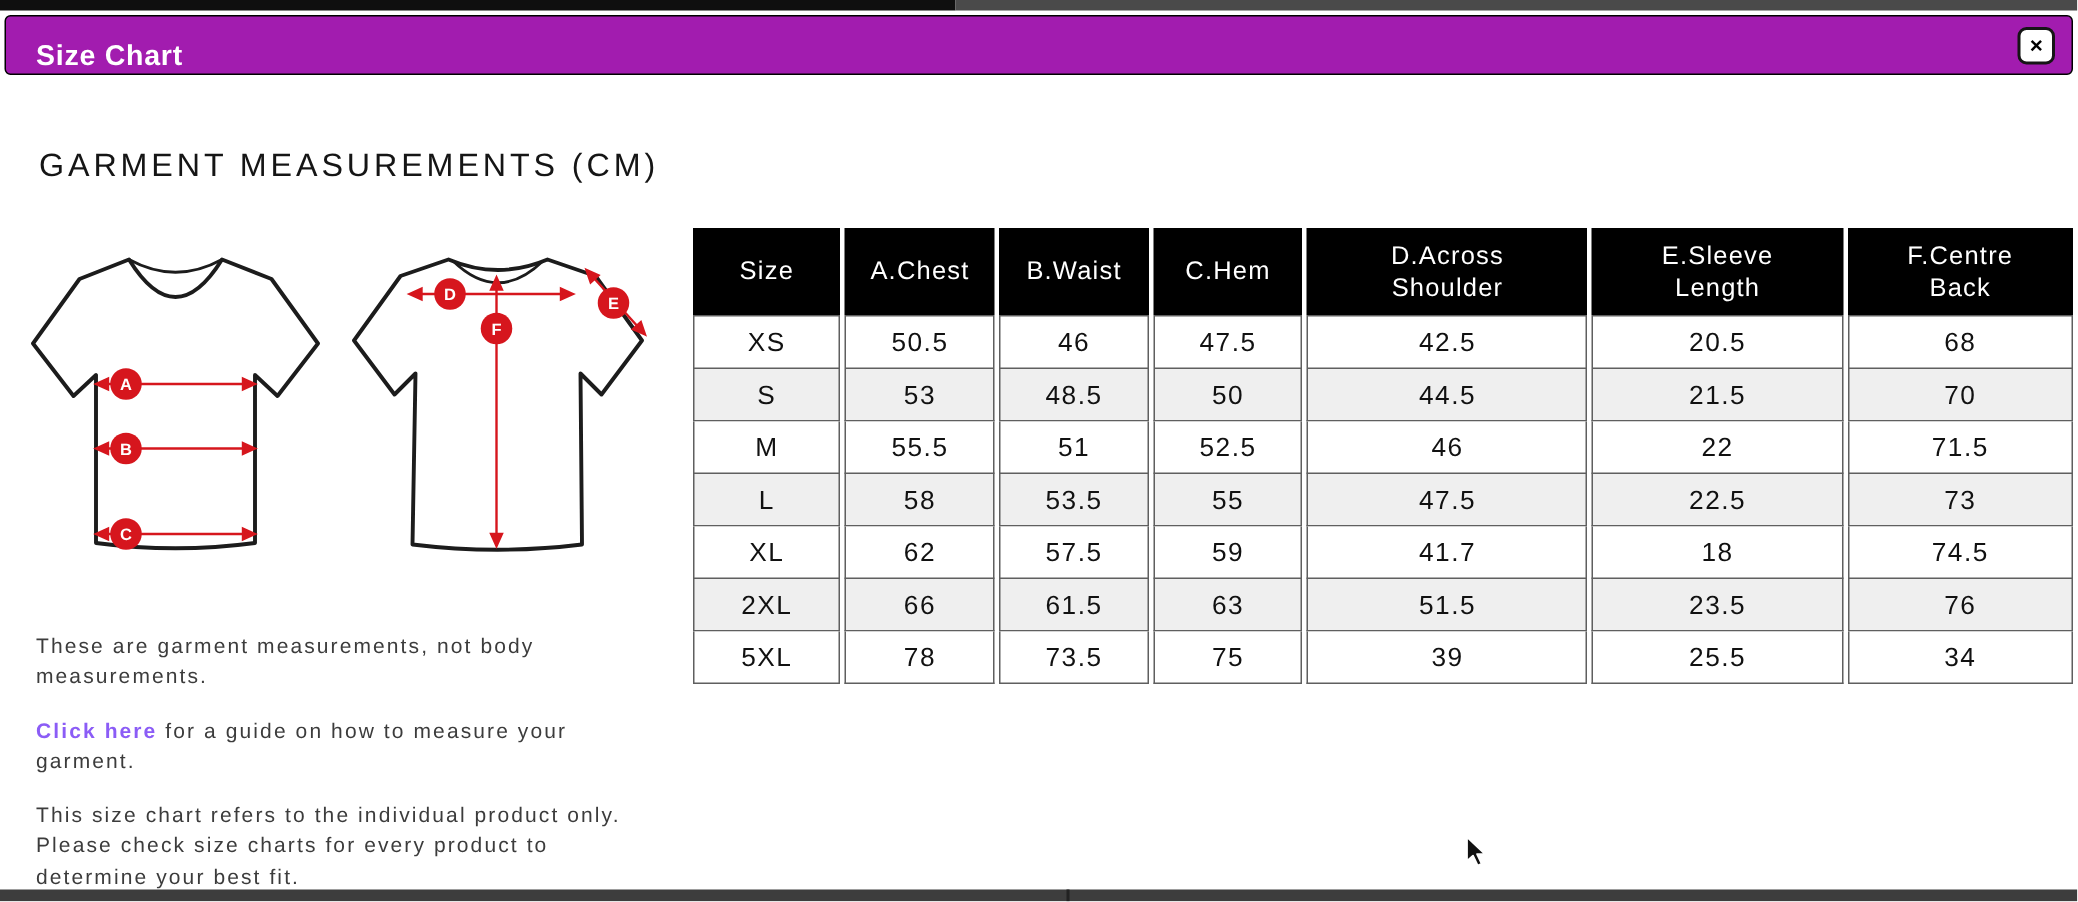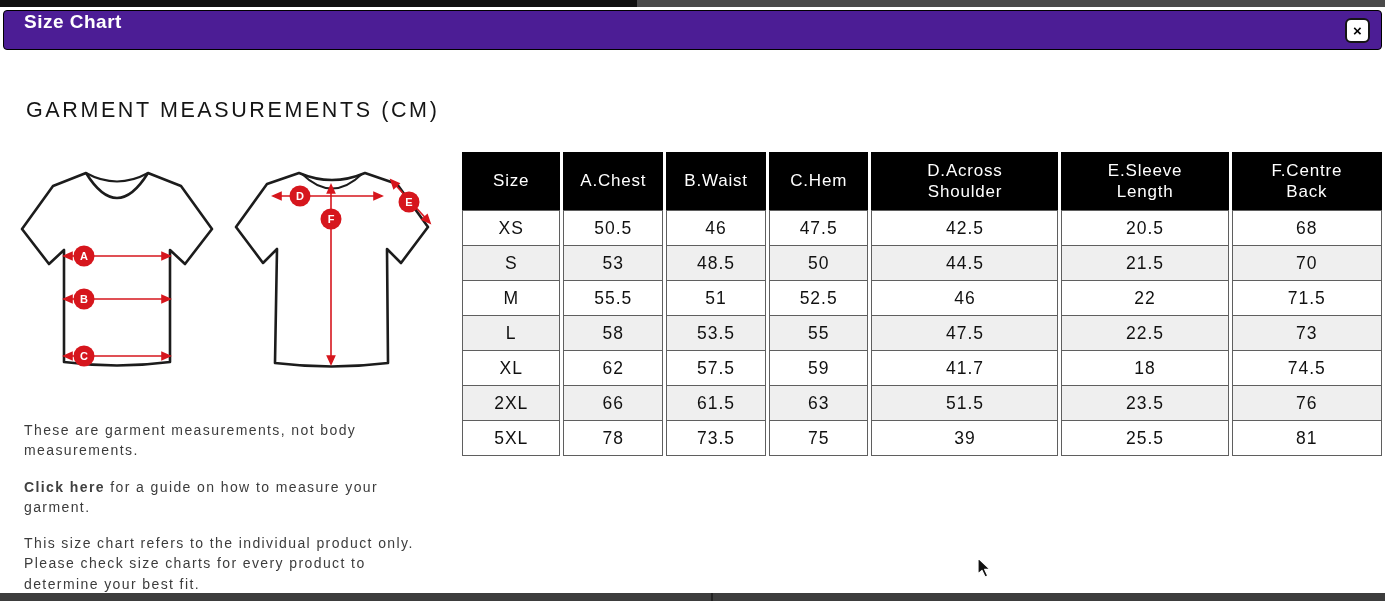--- a/index.html
+++ b/index.html
@@ -7,36 +7,36 @@
           font-family:"Liberation Sans",sans-serif;}
 
   
   .top-strip{position:absolute;top:0;left:0;width:1385px;height:7px;}
   .top-strip-left{position:absolute;left:0;top:0;width:637px;height:7px;background:#0f0f0f;}
   .top-strip-right{position:absolute;left:637px;top:0;width:748px;height:7px;background:#4a4a4a;}
   .bottom-strip{position:absolute;left:0;top:593px;width:1385px;height:8px;background:#3d3d3d;}
   .bottom-strip-notch{position:absolute;left:711px;top:0;width:2px;height:8px;background:#222;}
 
   
-  .modal-header{position:absolute;left:3px;top:10px;width:1379px;height:40px;background:#4c1d95;
-                border:1px solid #000;border-radius:4px;box-sizing:border-box;display:flex;align-items:flex-start;}
+  .modal-header{position:absolute;left:3px;top:10px;width:1379px;height:40px;background:#a21caf;
+                border:1px solid #000;border-radius:4px;box-sizing:border-box;display:flex;align-items:flex-end;}
   .modal-title{color:#fff;font-weight:bold;font-size:19px;letter-spacing:.5px;margin-left:20px;}
   .close-btn{position:absolute;right:11px;top:7px;width:25px;height:25px;background:#fff;
              border:2px solid #151515;border-radius:6px;color:#000;font-weight:bold;font-size:15px;
              line-height:1;display:flex;align-items:center;justify-content:center;padding:0;cursor:pointer;}
 
   .heading{position:absolute;left:14px;top:86px;margin:12px;font-size:21.5px;font-weight:500;
            letter-spacing:2.6px;color:#151515;}
 
   .front-tee{position:absolute;left:10px;top:153px;}
   .back-tee{position:absolute;left:225px;top:153px;}
 
   .notes{position:absolute;left:12px;top:420px;width:432px;}
   .notes p{margin:0 0 16px 12px;font-size:14px;letter-spacing:1.4px;line-height:1.45;color:#3c3c3c;}
-  .link{color:#404040;font-weight:bold;cursor:pointer;}
+  .link{color:#8b5cf6;font-weight:bold;cursor:pointer;}
 
   
   .size-table{position:absolute;left:459px;top:152px;border-collapse:separate;border-spacing:3px 0;
               table-layout:fixed;}
   .size-table th{background:#000;color:#fff;font-weight:normal;font-size:17px;letter-spacing:.8px;
                  height:58px;text-align:center;vertical-align:middle;padding:0 2px;}
   .size-table th span{display:block;line-height:1.25;}
   .size-table td{background:#fff;border:1.5px solid #5f5f5f;border-top:none;height:32px;
                  text-align:center;vertical-align:middle;font-size:17.5px;letter-spacing:1px;color:#111;}
   .size-table tbody tr:first-child td{border-top:1.5px solid #5f5f5f;}
@@ -202,21 +202,21 @@
           <td>23.5</td>
           <td>76</td>
         </tr>
         <tr>
           <td>5XL</td>
           <td>78</td>
           <td>73.5</td>
           <td>75</td>
           <td>39</td>
           <td>25.5</td>
-          <td>81</td>
+          <td>34</td>
         </tr>
       </tbody>
   </table>
 
   <svg class="cursor" width="17" height="22" viewBox="0 0 17 22">
     <polygon points="1,1 1,17 5,13.4 8.1,20 10.7,18.8 7.7,12.4 13,12.4" fill="#111" stroke="#fff" stroke-width="1.2" stroke-linejoin="round"></polygon>
   </svg>
 
   <div class="bottom-strip">
     <div class="bottom-strip-notch"></div>

